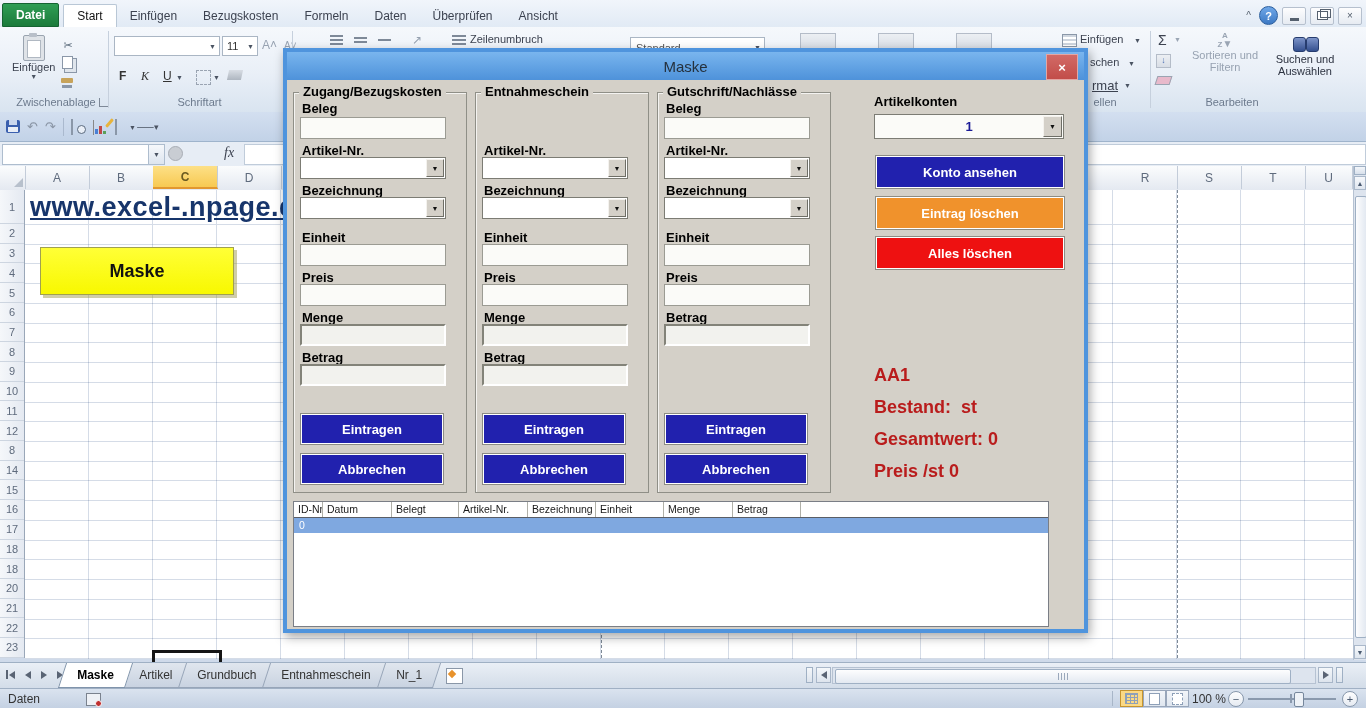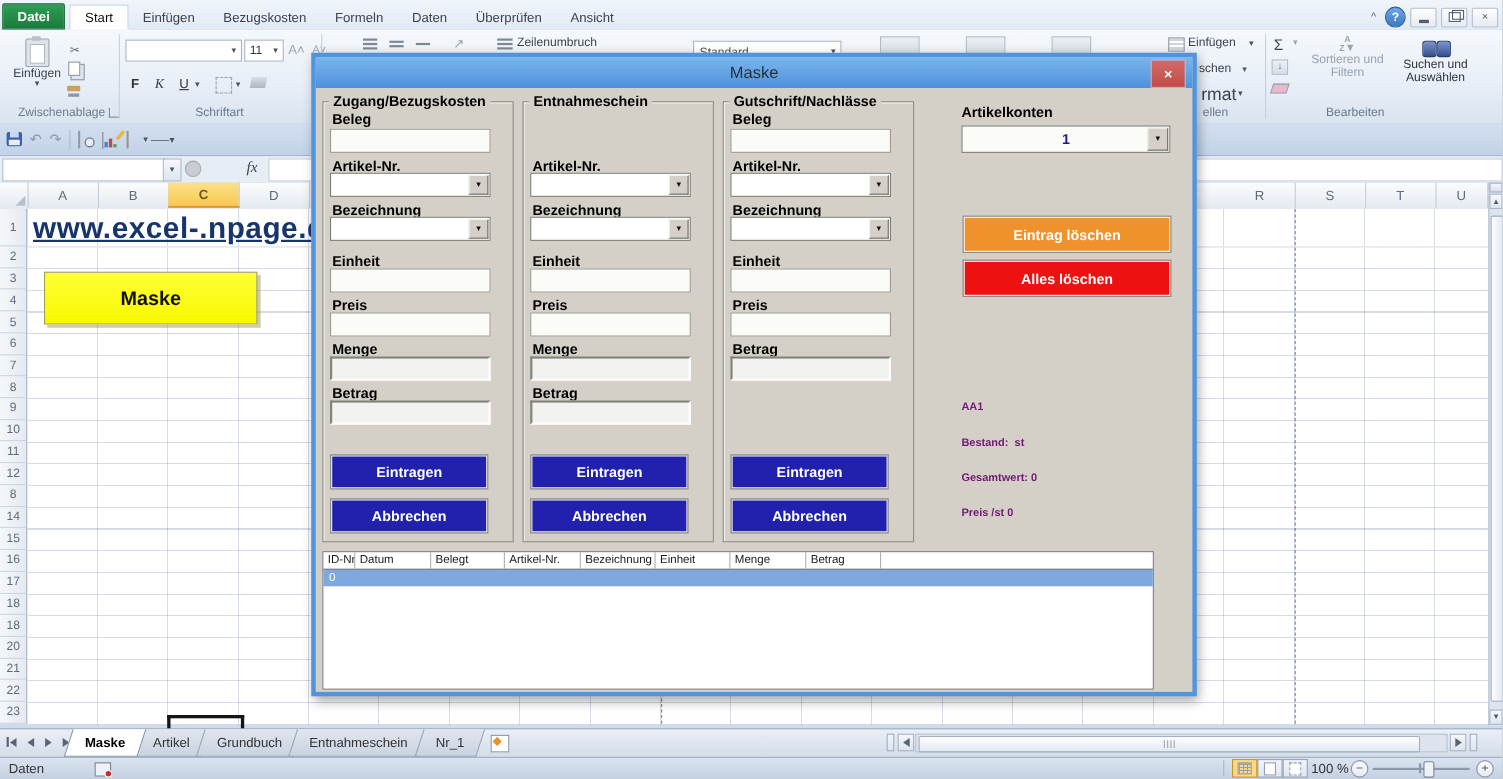--- a/index.html
+++ b/index.html
@@ -88,21 +88,21 @@
   .frame{top:40px;width:172px;height:399px;border:1px solid #8f8f87;box-shadow:inset 1px 1px 0 rgba(255,255,255,.75);}
   .fcap{position:absolute;top:-9px;left:5px;background:#d4d0c8;padding:0 4px;font-weight:bold;font-size:13px;color:#000;white-space:nowrap;}
   .dlbl{position:absolute;left:8px;font-weight:bold;font-size:13px;color:#000;white-space:pre;}
   .dinp{position:absolute;left:6px;width:146px;height:22px;background:#fbfbf8;border:1px solid #9b9b93;box-sizing:border-box;}
   .dinset{background:#f2f2ee;border:none;border-top:2px solid #838379;border-left:2px solid #838379;border-bottom:2px solid #fff;border-right:2px solid #fff;}
   .dcombo{position:absolute;left:6px;width:146px;height:22px;background:#fff;border:1px solid #7c7c74;box-sizing:border-box;}
   .dcombo .cbtn{position:absolute;right:1px;top:1px;bottom:1px;width:16px;background:#d4d0c8;border:1px solid;border-color:#f4f2ee #6e6e66 #6e6e66 #f4f2ee;display:flex;align-items:center;justify-content:center;font-size:7px;color:#111;}
   .navybtn{position:absolute;background:#2121ae;color:#fff;font-weight:bold;font-size:13px;display:flex;align-items:center;justify-content:center;border:1px solid #fff;outline:1px solid #8c8c84;}
   .accombo{position:absolute;left:587px;top:62px;width:190px;height:25px;background:#fbfbf8;border:1px solid #7c7c74;box-sizing:border-box;display:flex;align-items:center;justify-content:center;color:#1a1a96;font-weight:bold;font-size:13px;}
   .accombo .cbtn{position:absolute;right:1px;top:1px;bottom:1px;width:17px;background:#d4d0c8;border:1px solid;border-color:#f4f2ee #6e6e66 #6e6e66 #f4f2ee;display:flex;align-items:center;justify-content:center;font-size:7px;color:#111;}
-  .infolbl{position:absolute;left:587px;font-weight:bold;font-size:10px;color:#701a75;white-space:pre;}
+  .infolbl{position:absolute;left:587px;font-weight:bold;font-size:18px;color:#b91c1c;white-space:pre;}
   .rlist{position:absolute;left:6px;top:449px;width:756px;height:126px;background:#fff;border:1px solid #7a7e86;box-sizing:border-box;}
   .rlhead{display:flex;height:15px;border-bottom:1px solid #5a5e66;}
   .rlhead span{box-sizing:border-box;border-right:1px solid #b0b0a8;font-size:10.5px;color:#1a1a1a;padding:1px 0 0 4px;overflow:hidden;white-space:nowrap;}
   .rlsel{height:15px;background:#7fa8e0;color:#fff;font-size:10.5px;padding:1px 0 0 5px;box-sizing:border-box;}
   
   .tabbar{left:0;top:662px;width:1366px;height:26px;background:linear-gradient(#eaeff6,#d2dce8);border-top:1px solid #9fb0c4;}
   .navbtns{left:4px;top:5px;display:flex;gap:6px;align-items:center;}
   .nbt{display:flex;align-items:center;gap:1px;padding:2px;}
   .tri-l{width:0;height:0;border-top:4px solid transparent;border-bottom:4px solid transparent;border-right:6px solid #5a6474;}
   .tri-r{width:0;height:0;border-top:4px solid transparent;border-bottom:4px solid transparent;border-left:6px solid #5a6474;}
@@ -231,21 +231,21 @@
     <span class="abs graybox" style="left:800px;top:6px;width:34px;height:14px;"></span>
     <span class="abs graybox" style="left:878px;top:6px;width:34px;height:14px;"></span>
     <span class="abs graybox" style="left:956px;top:6px;width:34px;height:14px;"></span>
 
     <div class="abs" style="left:1062px;top:3px;width:86px;height:80px;">
       <span class="abs" style="left:0;top:4px;width:13px;height:11px;background:repeating-linear-gradient(#cfd6df 0 2px,#fff 2px 4px);border:1px solid #8a97a8;"></span>
       <span class="abs" style="left:18px;top:3px;font-size:11px;color:#3c4250;white-space:nowrap;">Einfügen</span>
       <span class="abs arr" style="left:72px;top:7px;font-size:7px;color:#4a5362;">▼</span>
       <span class="abs" style="left:28px;top:26px;font-size:11px;color:#3c4250;">schen</span>
       <span class="abs arr" style="left:66px;top:30px;font-size:7px;color:#4a5362;">▼</span>
-      <span class="abs" style="left:30px;top:48px;font-size:16px;color:#3c4250;">rmat</span>
+      <span class="abs" style="left:30px;top:48px;font-size:13px;color:#3c4250;text-decoration:underline;">rmat</span>
       <span class="abs arr" style="left:62px;top:52px;font-size:7px;color:#4a5362;">▼</span>
       <div class="grplabel">ellen</div>
     </div>
     <div class="gdivider" style="left:1150px;"></div>
 
     <div class="abs" style="left:1152px;top:3px;width:162px;height:80px;">
       <span class="abs" style="left:6px;top:2px;font-size:14px;color:#3c4250;">Σ</span>
       <span class="abs graybox" style="left:4px;top:24px;width:13px;height:12px;text-align:center;font-size:9px;color:#4a6fb4;">↓</span>
       <span class="abs" style="left:4px;top:46px;width:13px;height:7px;background:#e8b9cb;border:1px solid #9aa4b2;transform:skewX(-18deg);"></span>
       <span class="abs arr" style="left:22px;top:6px;font-size:7px;color:#9aa5b4;">▼</span>
@@ -411,20 +411,21 @@
       <div class="dinp dinset" style="top:231px;"></div>
       <div class="navybtn" style="left:7px;top:321px;width:140px;height:28px;">Eintragen</div>
       <div class="navybtn" style="left:7px;top:361px;width:140px;height:28px;">Abbrechen</div>
     </div>
 
     <span class="dlbl" style="left:587px;top:42px;">Artikelkonten</span>
     <div class="accombo">
       <span>1</span>
       <span class="cbtn">▼</span>
     </div>
+    <div class="navybtn" style="left:589px;top:104px;width:186px;height:30px;">Konto ansehen</div>
     <div class="navybtn" style="left:589px;top:145px;width:186px;height:30px;background:#f0922c;">Eintrag löschen</div>
     <div class="navybtn" style="left:589px;top:185px;width:186px;height:30px;background:#ee1111;">Alles löschen</div>
     <span class="infolbl" style="top:313px;">AA1</span>
     <span class="infolbl" style="top:345px;">Bestand:  st</span>
     <span class="infolbl" style="top:377px;">Gesamtwert: 0</span>
     <span class="infolbl" style="top:409px;">Preis /st 0</span>
 
     <div class="rlist">
       <div class="rlhead">
         <span style="width:29px;">ID-Nr.</span>

